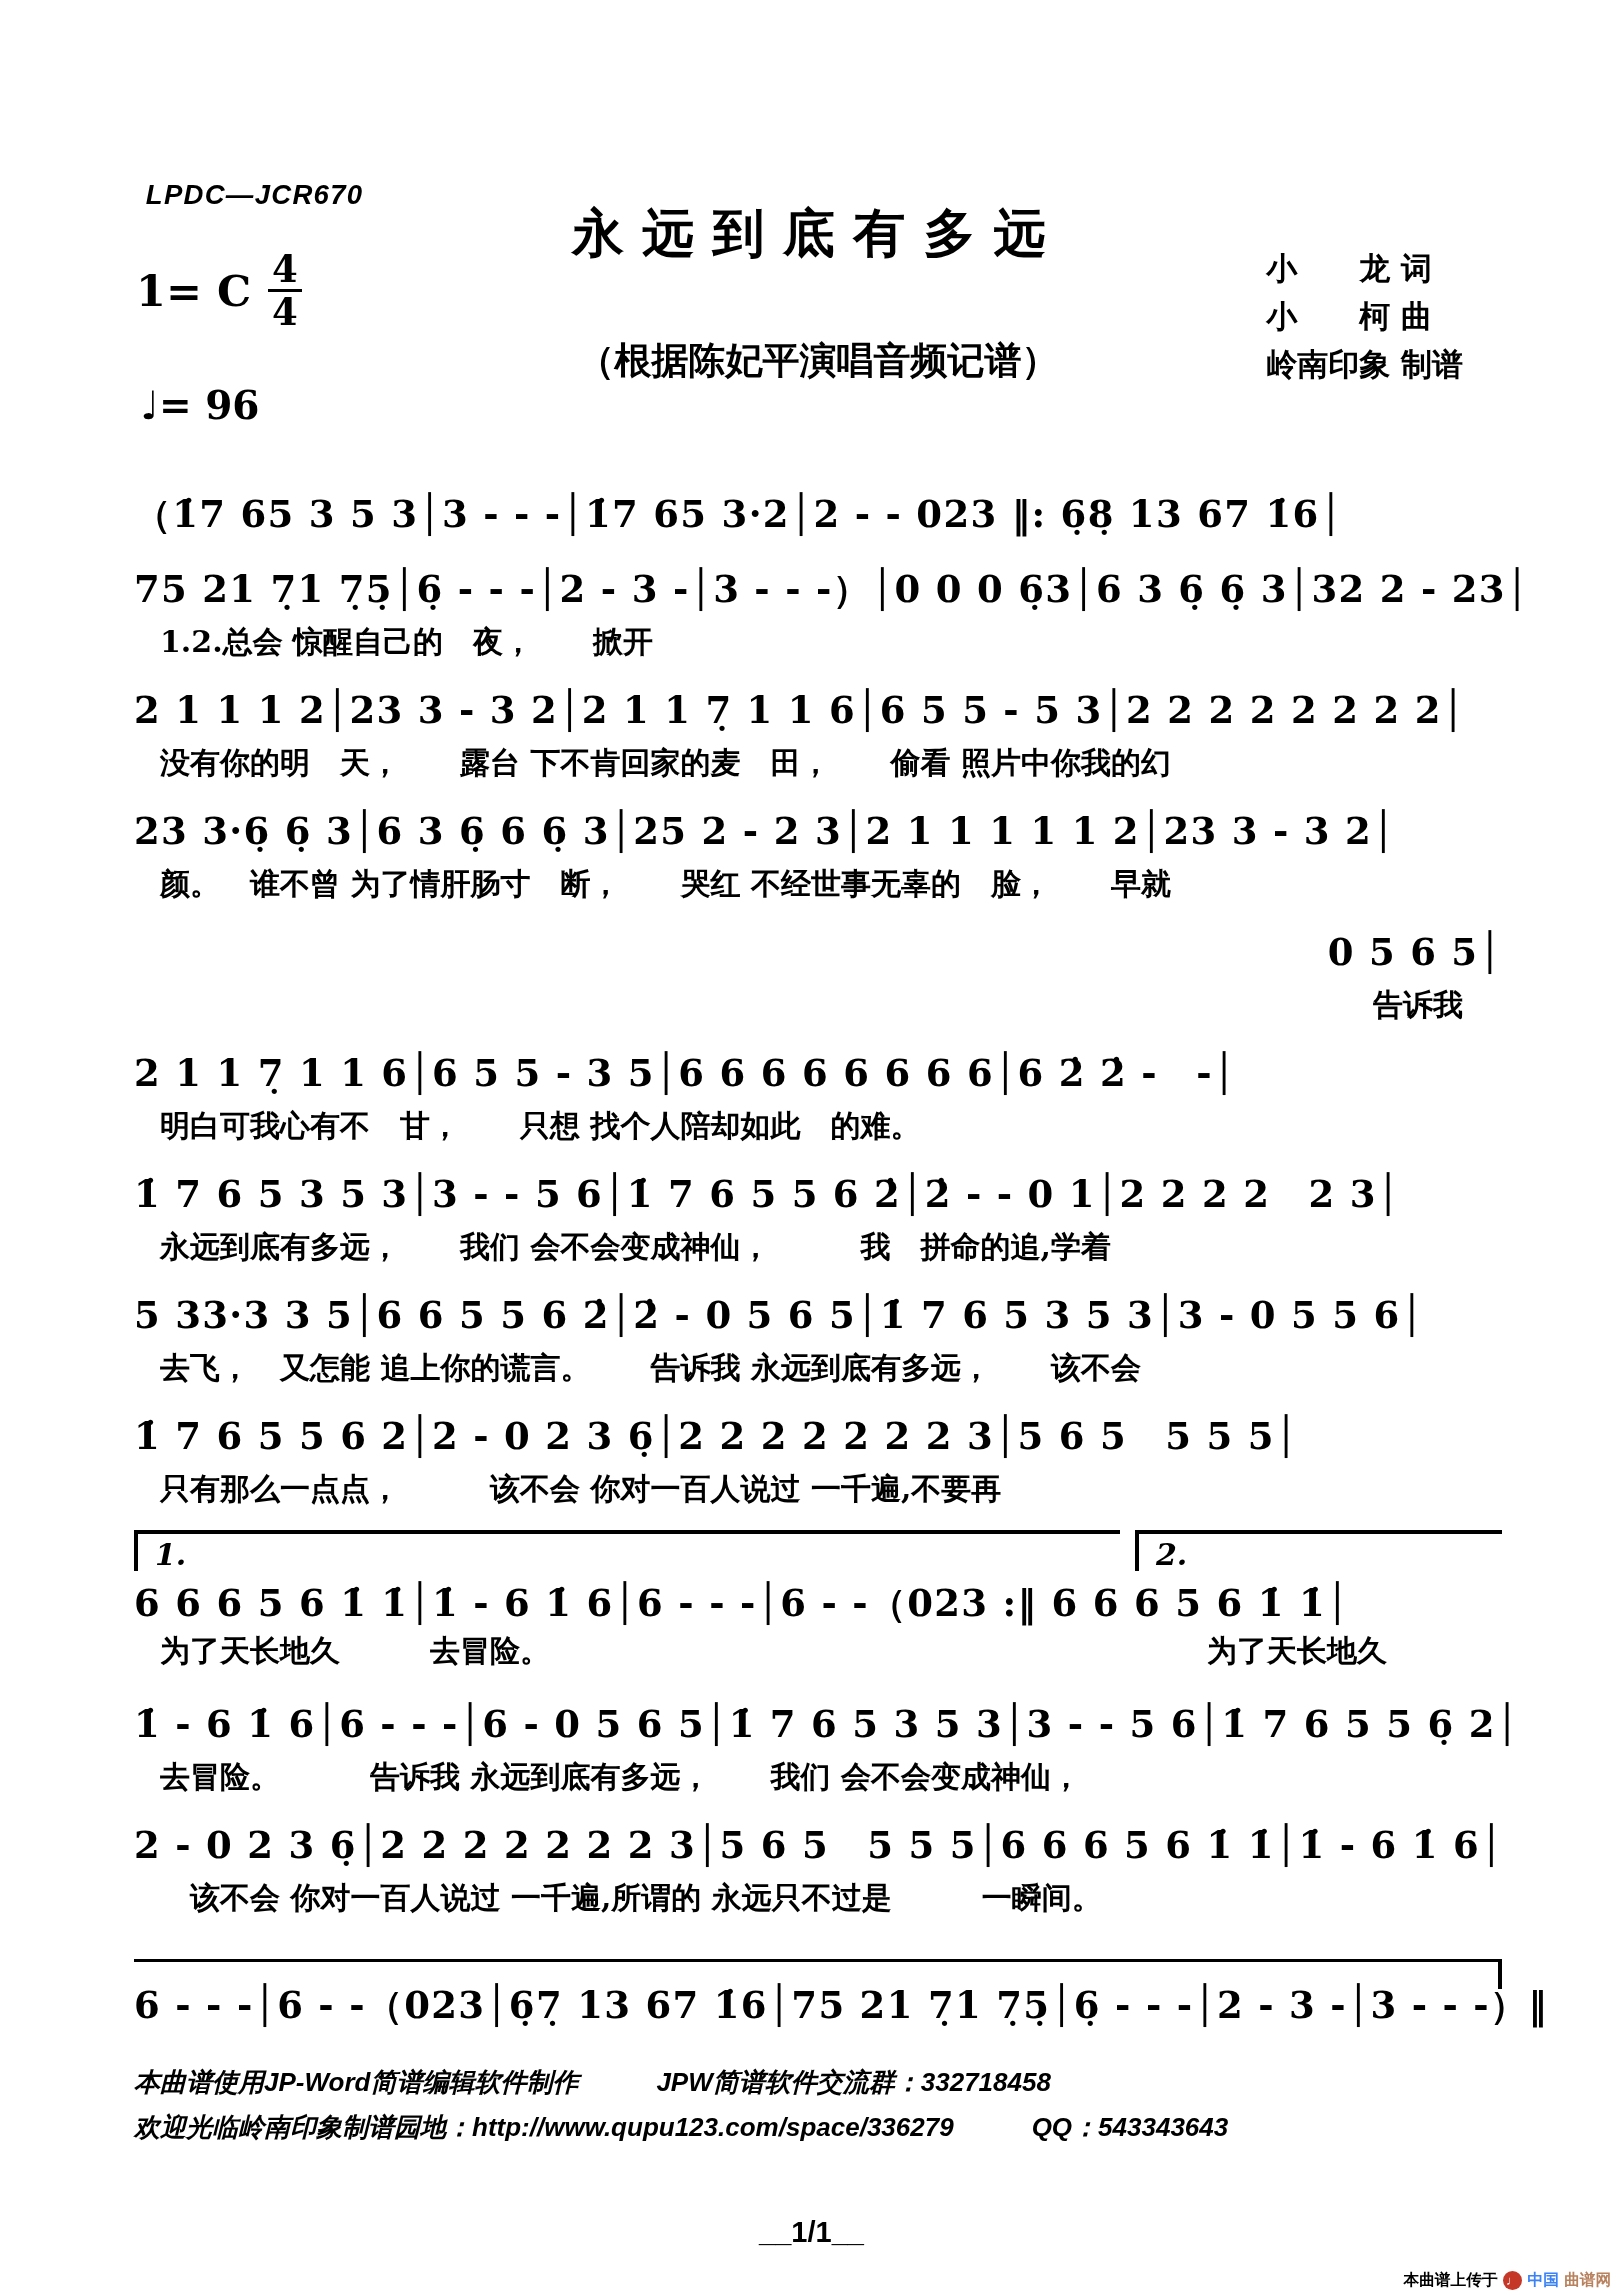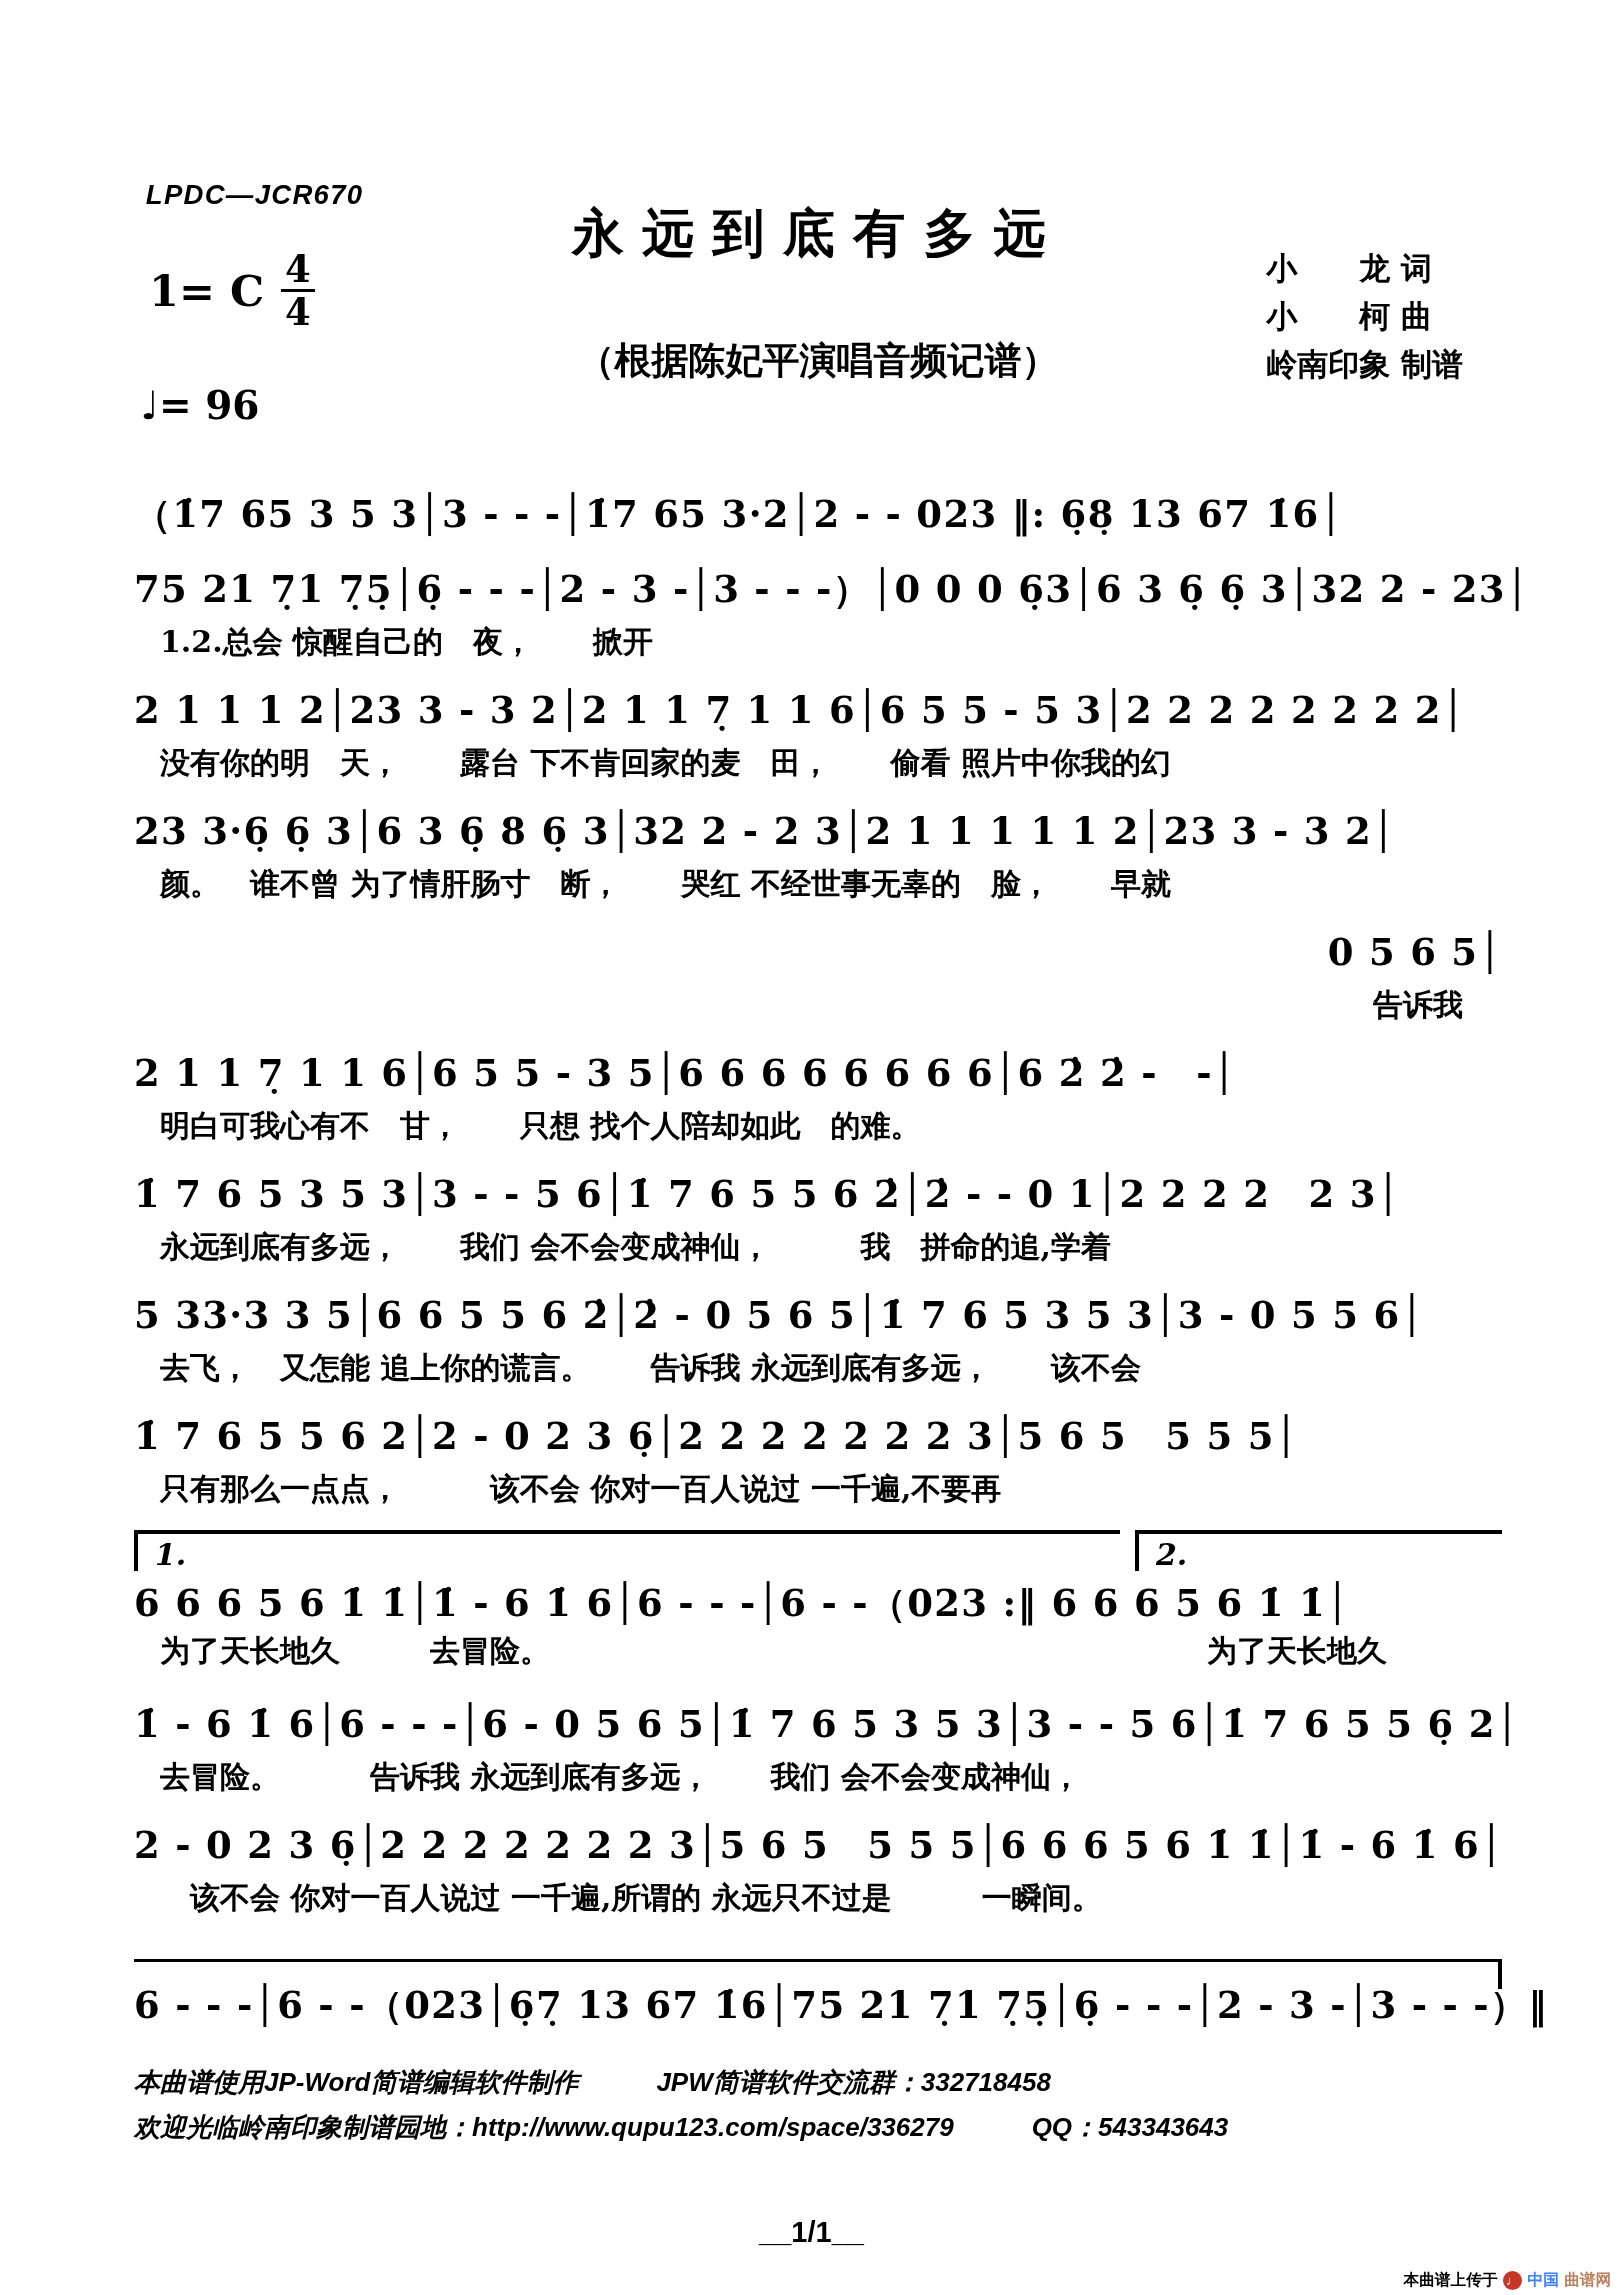--- a/index.html
+++ b/index.html
@@ -4,21 +4,21 @@
 <style>
   html,body{margin:0;padding:0;background:#888;}
   .page{position:relative;width:1623px;height:2295px;background:#ffffff;color:#000;
         font-family:"DejaVu Serif", serif;overflow:hidden;}
   .inner{position:absolute;left:134px;right:121px;top:131px;margin-top:48px;}
 
   
   .hdr{position:relative;height:308px;}
   .code{position:absolute;left:11.8px;top:0;font-family:"Liberation Sans",sans-serif;
         font-style:italic;font-size:27.5px;font-weight:bold;letter-spacing:1.3px;}
-  .keysig{position:absolute;left:15px;top:72px;font-size:43px;font-weight:bold;display:flex;align-items:center;}
+  .keysig{position:absolute;left:2px;top:72px;font-size:43px;font-weight:bold;display:flex;align-items:center;}
   .frac{display:inline-flex;flex-direction:column;align-items:center;margin-left:17px;font-size:37px;line-height:1.0;}
   .frac .top{border-bottom:3.9px solid #000;padding:0 3.9px 1.3px;}
   .frac .bot{padding-top:1.3px;}
   .tempo{position:absolute;left:6.5px;top:203px;font-size:39px;font-weight:bold;}
   .title{position:absolute;left:0;right:0;top:19.6px;text-align:center;font-size:52px;
          font-weight:900;letter-spacing:18.3px;font-family:"DejaVu Serif",serif;}
   .subtitle{position:absolute;left:0;right:0;top:157px;text-align:center;font-size:37px;font-weight:bold;}
   .credits{position:absolute;right:39px;top:65px;text-align:left;font-size:31px;font-weight:bold;line-height:1.55;}
 
   
@@ -90,21 +90,21 @@
         <div class="music">75 21 7̣1 7̣5̣│6̣ - - -│2 - 3 -│3 - - -）│0 0 0 6̣3│6 3 6̣ 6̣ 3│32 2 - 23│</div>
         <div class="lyric">1.2.总会 惊醒自己的　夜，　　掀开</div>
       </div>
 
       <div class="system">
         <div class="music">2 1 1 1 2│23 3 - 3 2│2 1 1 7̣ 1 1 6│6 5 5 - 5 3│2 2 2 2 2 2 2 2│</div>
         <div class="lyric">没有你的明　天，　　露台 下不肯回家的麦　田，　　偷看 照片中你我的幻</div>
       </div>
 
       <div class="system">
-        <div class="music">23 3·6̣ 6̣ 3│6 3 6̣ 8 6̣ 3│32 2 - 2 3│2 1 1 1 1 1 2│23 3 - 3 2│</div>
+        <div class="music">23 3·6̣ 6̣ 3│6 3 6̣ 6 6̣ 3│25 2 - 2 3│2 1 1 1 1 1 2│23 3 - 3 2│</div>
         <div class="lyric">颜。　谁不曾 为了情肝肠寸　断，　　哭红 不经世事无辜的　脸，　　早就</div>
       </div>
 
       <div class="system right-align">
         <div class="music">0 5 6 5│</div>
         <div class="lyric">告诉我</div>
       </div>
 
       <div class="system">
         <div class="music">2 1 1 7̣ 1 1 6│6 5 5 - 3 5│6 6 6 6 6 6 6 6│6 2̇ 2̇ -　-│</div>

